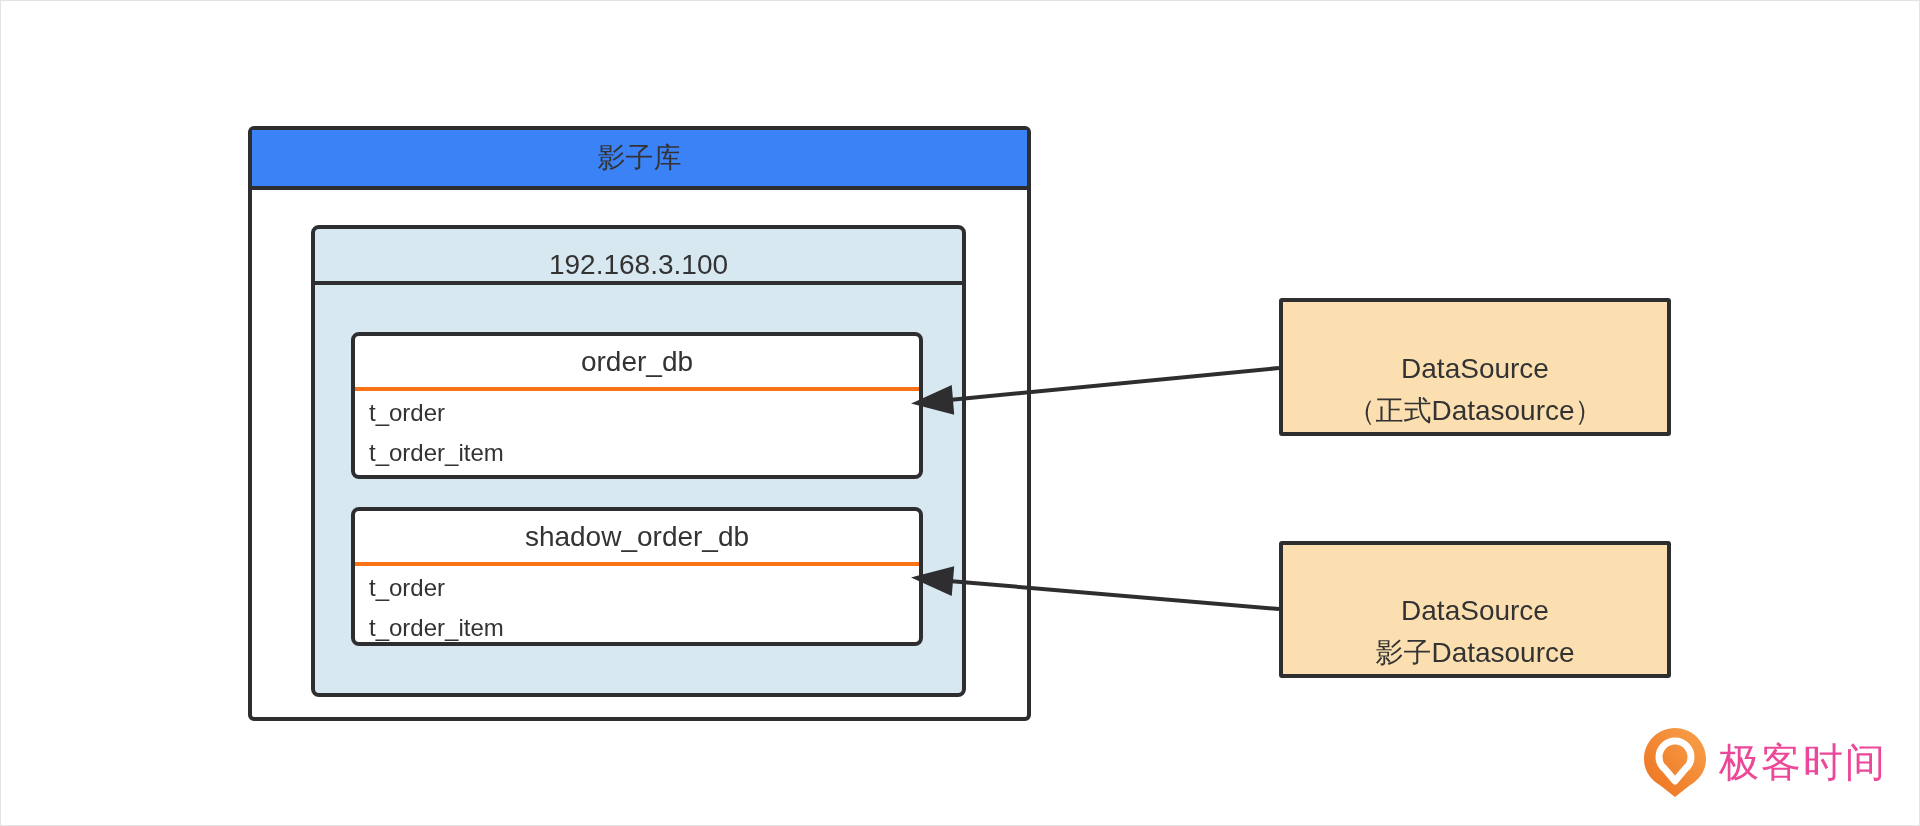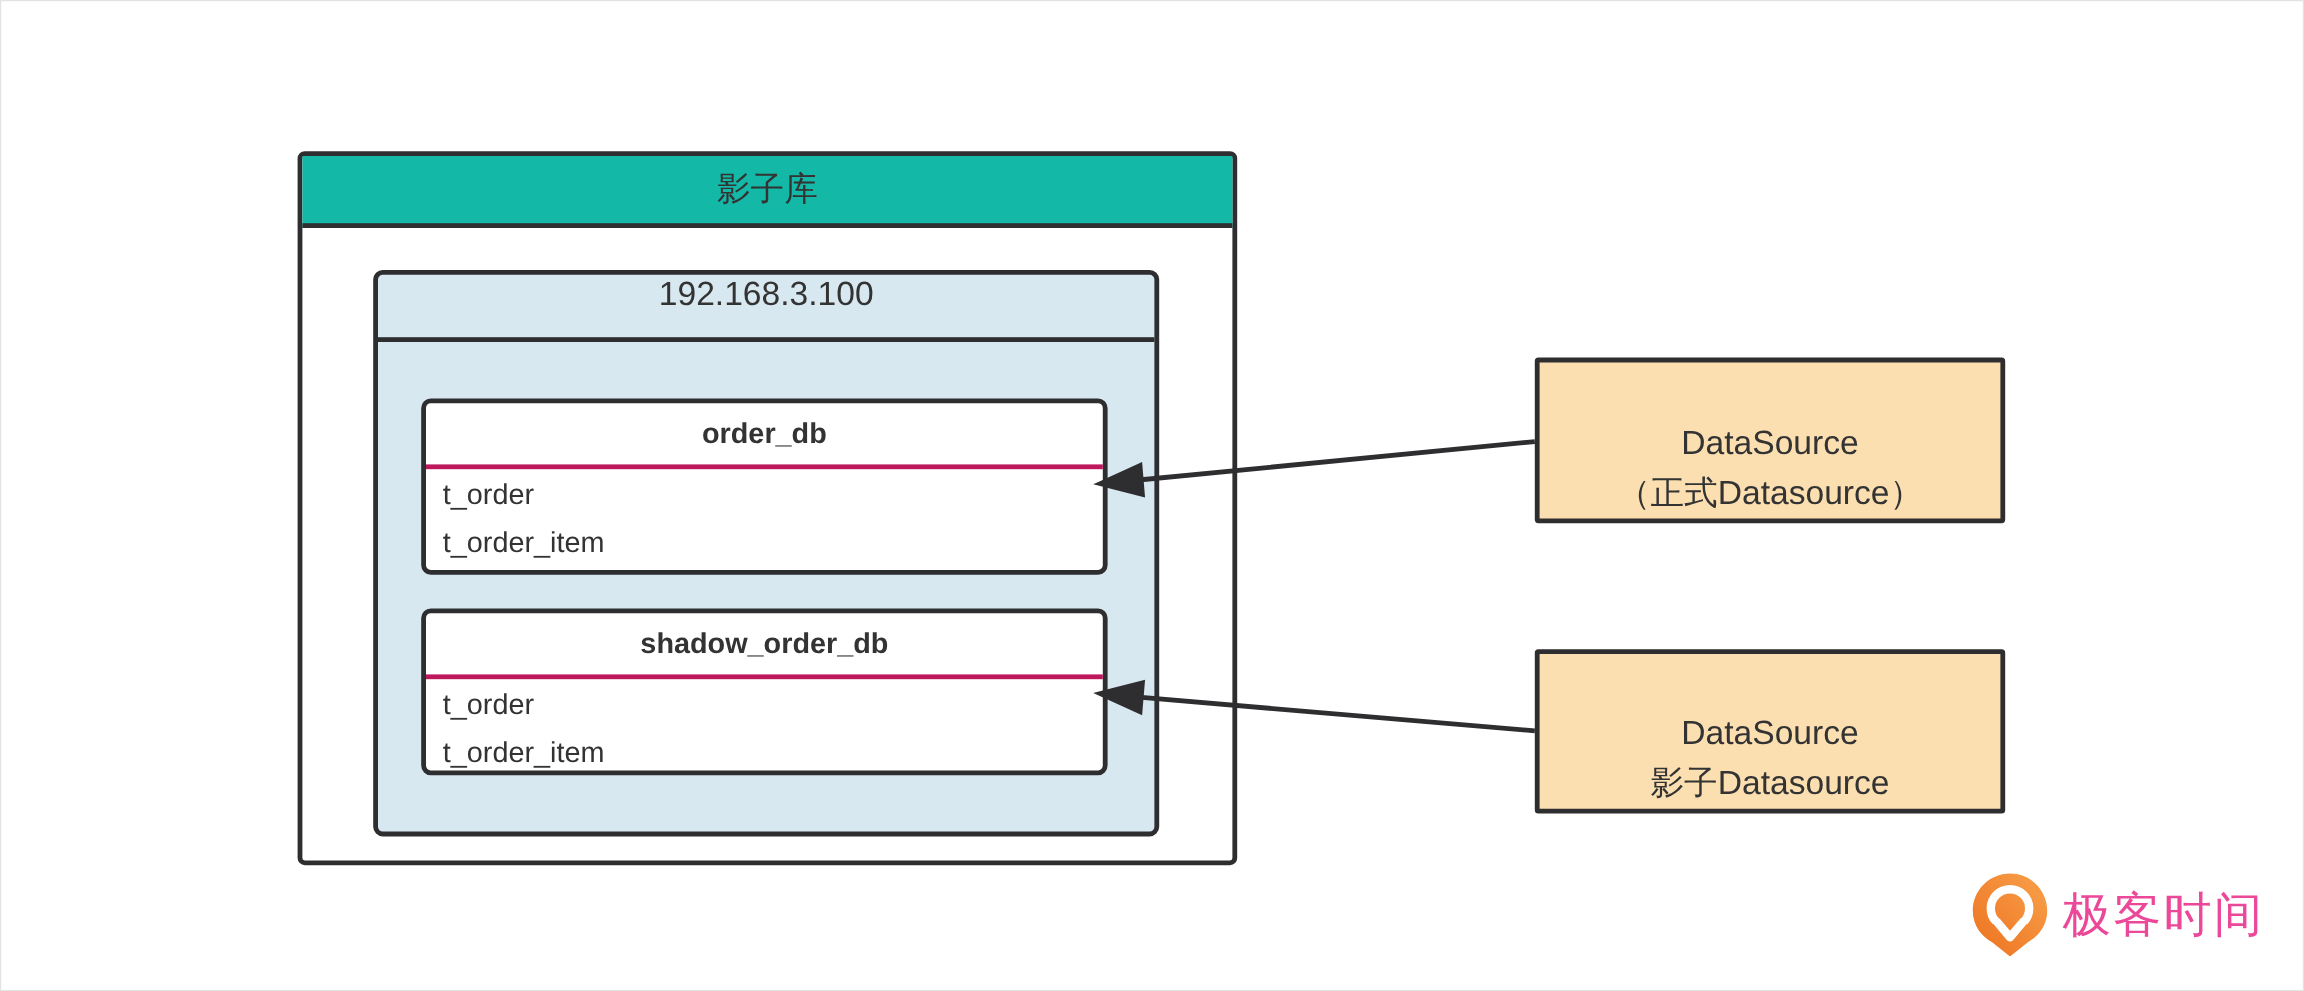--- a/index.html
+++ b/index.html
@@ -21,58 +21,58 @@
   .outer-box {
     position: absolute;
     left: 247px; top: 125px;
     width: 783px; height: 595px;
     border: 4px solid #2e2e30;
     border-radius: 6px;
     background: #ffffff;
   }
   .outer-header {
     height: 60px;
-    background: #14b8a6;
+    background: #3b82f6;
     border-bottom: 4px solid #2e2e30;
     display: flex; align-items: center; justify-content: center;
     font-size: 28px;
   }
 
   
   .server-box {
     position: absolute;
     left: 310px; top: 224px;
     width: 655px; height: 472px;
     border: 4px solid #2e2e30;
     border-radius: 8px;
     background: #d8e8f1;
   }
   .server-header {
     height: 56px;
     border-bottom: 4px solid #2e2e30;
-    display: flex; align-items: flex-start; justify-content: center;
+    display: flex; align-items: flex-end; justify-content: center;
     font-size: 28px;
   }
 
   
   .db-box {
     position: absolute;
     left: 350px;
     width: 572px;
     border: 4px solid #2e2e30;
     border-radius: 8px;
     background: #ffffff;
   }
   .db-box.order    { top: 331px; height: 147px; }
   .db-box.shadow   { top: 506px; height: 139px; }
   .db-header {
-    border-bottom: 4px solid #be185d;
+    border-bottom: 4px solid #f97316;
     display: flex; align-items: center; justify-content: center;
-    font-size: 24px;
-    font-weight: 700;
+    font-size: 28px;
+    font-weight: 400;
   }
   .db-box.order  .db-header { height: 55px; }
   .db-box.shadow .db-header { height: 55px; }
   .db-body {
     padding: 2px 14px 0 14px;
     font-size: 24px;
     line-height: 40px;
   }
 
   

